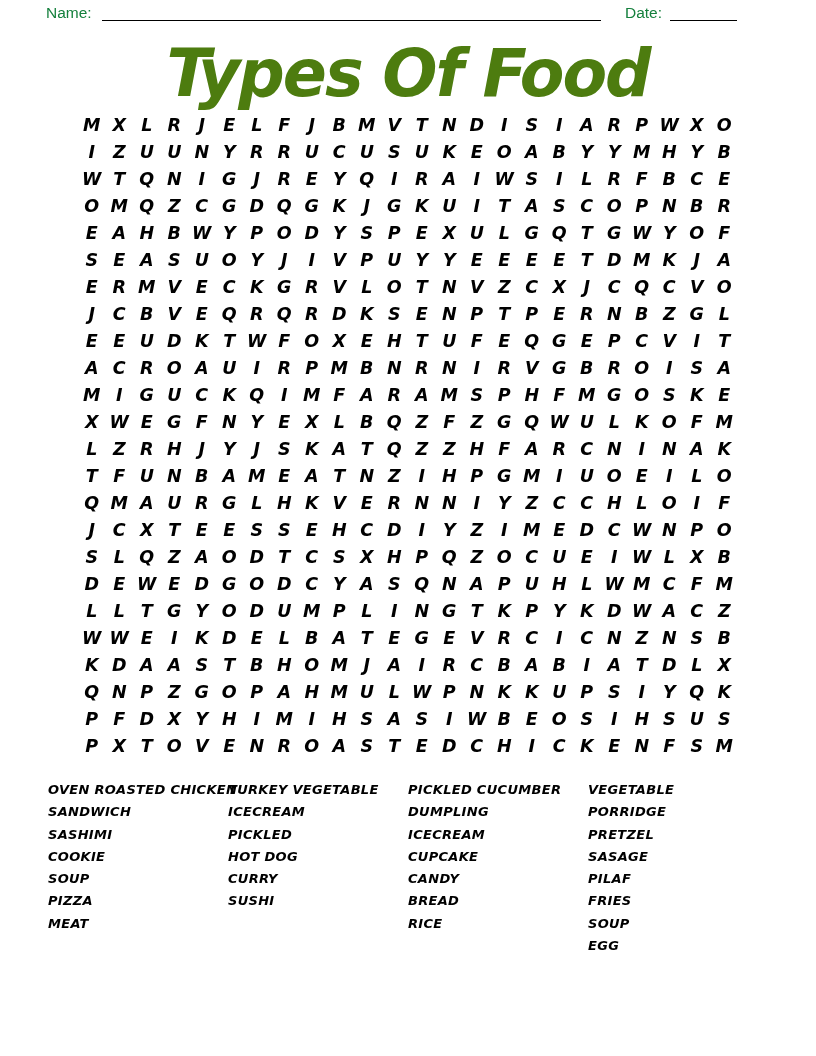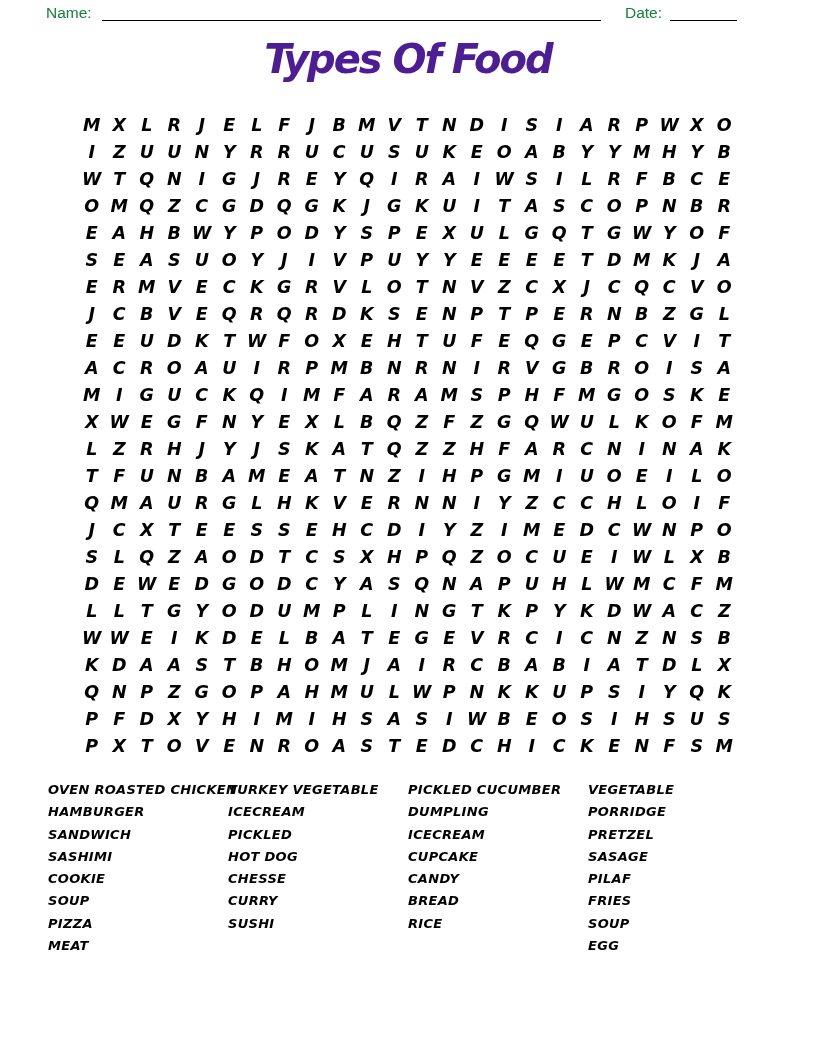--- a/index.html
+++ b/index.html
@@ -29,23 +29,23 @@
   .blank.long { flex: 1 1 auto; margin-left: 10px; margin-right: 24px; }
   .blank.short { width: 67px; margin-left: 8px; }
   
   .title {
     position: absolute;
     top: 36px; left: 0; width: 100%;
     text-align: center;
     font-family: "DejaVu Sans", sans-serif;
     font-weight: bold;
     font-style: italic;
-    font-size: 40px;
+    font-size: 65px;
     letter-spacing: -2px;
-    color: #4c1d95;
+    color: #4d7c0f;
   }
   
   .grid {
     position: absolute;
     left: 78px; top: 112px;
     display: grid;
     grid-template-columns: repeat(24, 27.5px);
     grid-auto-rows: 27px;
   }
   .cell {
@@ -665,34 +665,32 @@
     <span class="cell">E</span>
     <span class="cell">N</span>
     <span class="cell">F</span>
     <span class="cell">S</span>
     <span class="cell">M</span>
   </div>
 
 <div class="words" id="words">
     <div class="word-col">
       <div class="word">OVEN ROASTED CHICKEN</div>
-      <div class="word">HAMBURGER</div>
       <div class="word">SANDWICH</div>
       <div class="word">SASHIMI</div>
       <div class="word">COOKIE</div>
       <div class="word">SOUP</div>
       <div class="word">PIZZA</div>
       <div class="word">MEAT</div>
     </div>
     <div class="word-col">
       <div class="word">TURKEY VEGETABLE</div>
       <div class="word">ICECREAM</div>
       <div class="word">PICKLED</div>
       <div class="word">HOT DOG</div>
-      <div class="word">CHESSE</div>
       <div class="word">CURRY</div>
       <div class="word">SUSHI</div>
     </div>
     <div class="word-col">
       <div class="word">PICKLED CUCUMBER</div>
       <div class="word">DUMPLING</div>
       <div class="word">ICECREAM</div>
       <div class="word">CUPCAKE</div>
       <div class="word">CANDY</div>
       <div class="word">BREAD</div>

